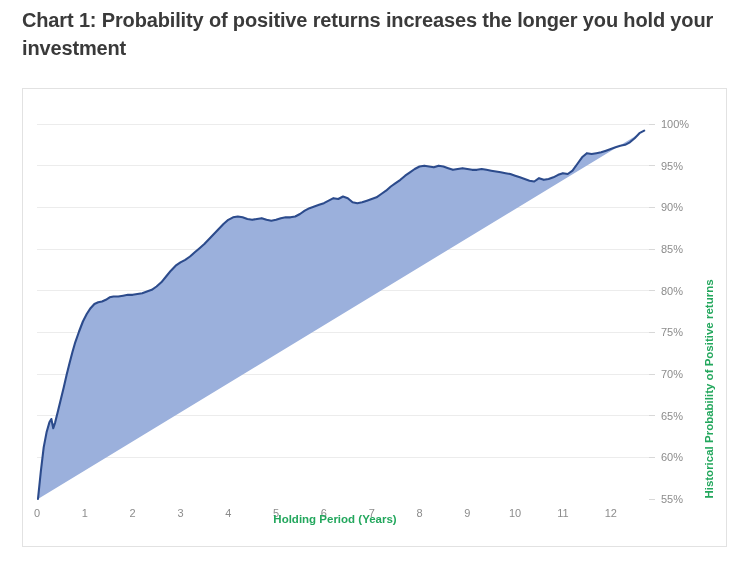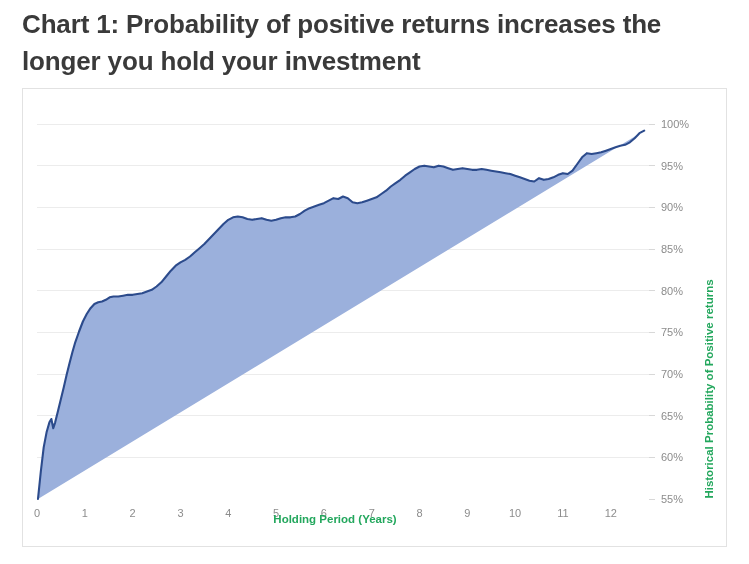--- a/index.html
+++ b/index.html
@@ -12,21 +12,21 @@
     background: #ffffff;
     font-family: "Liberation Sans", sans-serif;
     overflow: hidden;
   }
 
   #page-title {
     position: absolute;
     left: 22px;
     top: 6px;
     width: 700px;
-    font-size: 26px;
+    font-size: 20px;
     font-weight: bold;
     color: #3a3a3a;
     line-height: 1.42;
     letter-spacing: -0.15px;
   }
 
   #chart-card {
     position: absolute;
     left: 22px;
     top: 88px;

